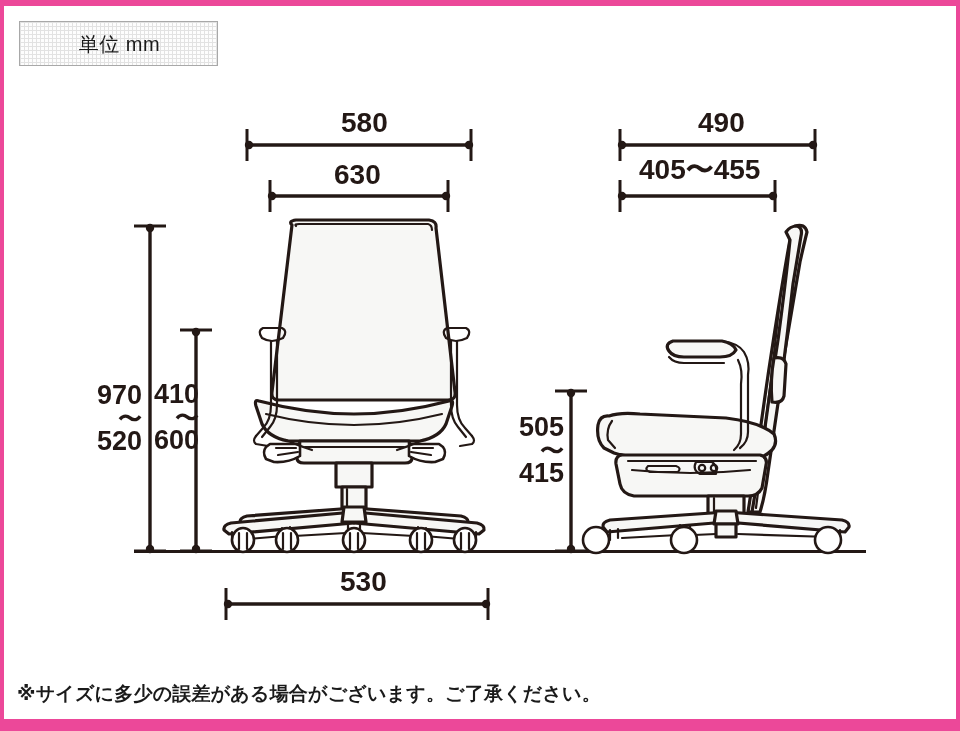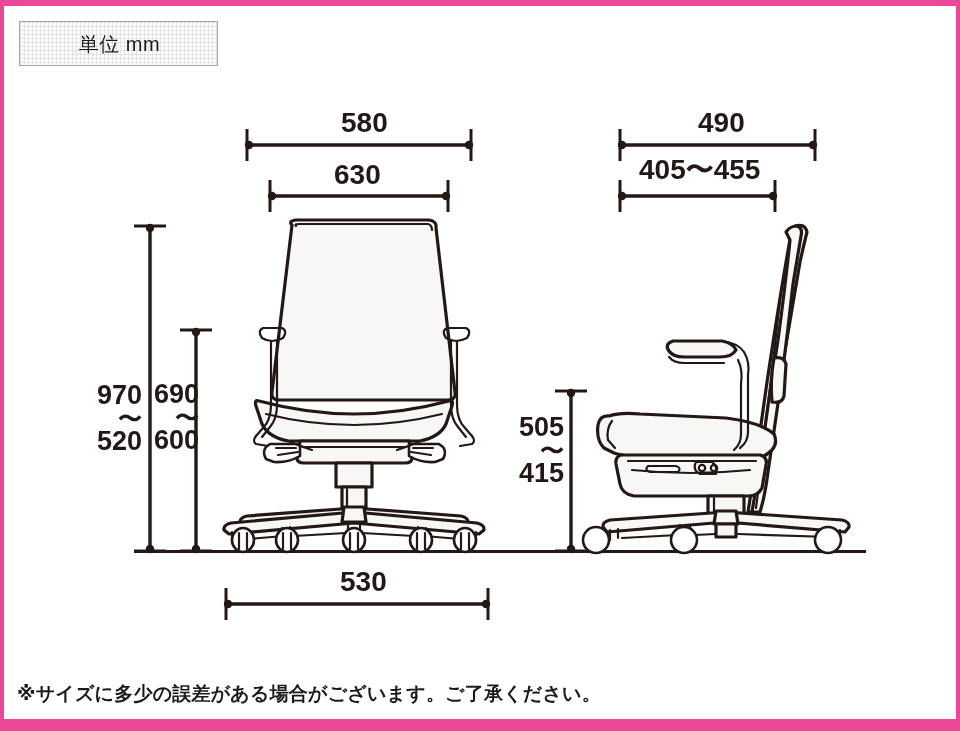--- a/index.html
+++ b/index.html
@@ -347,21 +347,21 @@
 
   <div class="dim-text" style="left:340px; top:566px;">530</div>
 
   <div class="dim-text stack" style="left:82px; top:335px; width:60px;margin-top:48px;">
     <span>970</span>
     <span class="tilde">〜</span>
     <span>520</span>
   </div>
 
   <div class="dim-text stack" style="left:143px; top:382px; width:56px;">
-    <span>690</span>
+    <span>410</span>
     <span class="tilde">〜</span>
     <span>600</span>
   </div>
 
   <div class="dim-text stack" style="left:506px; top:415px; width:58px;text-align:right;">
     <span>505</span>
     <span class="tilde">〜</span>
     <span>415</span>
   </div>
 

